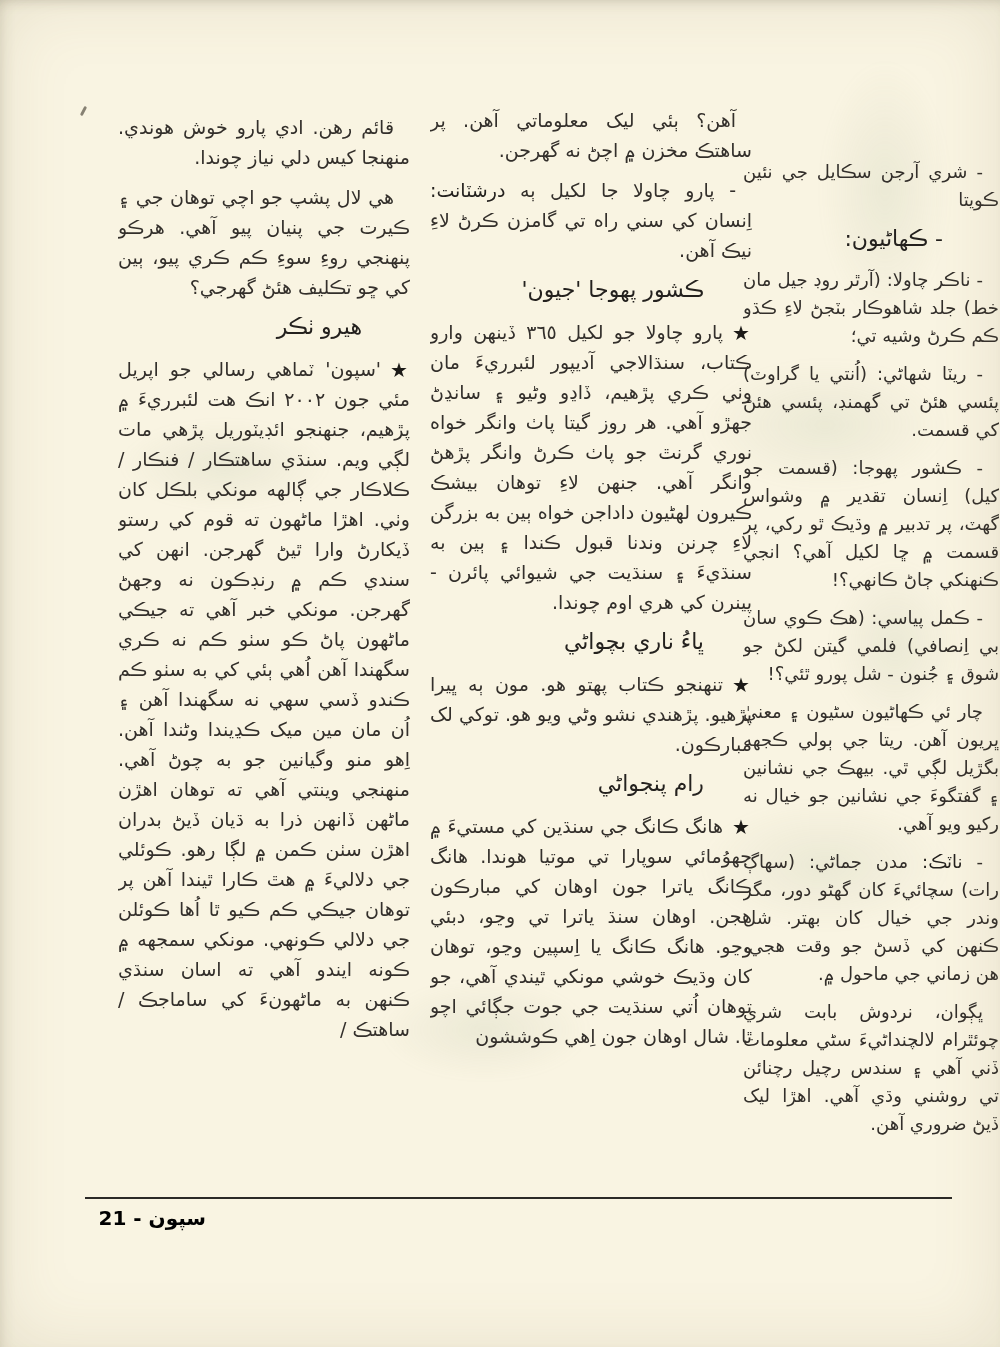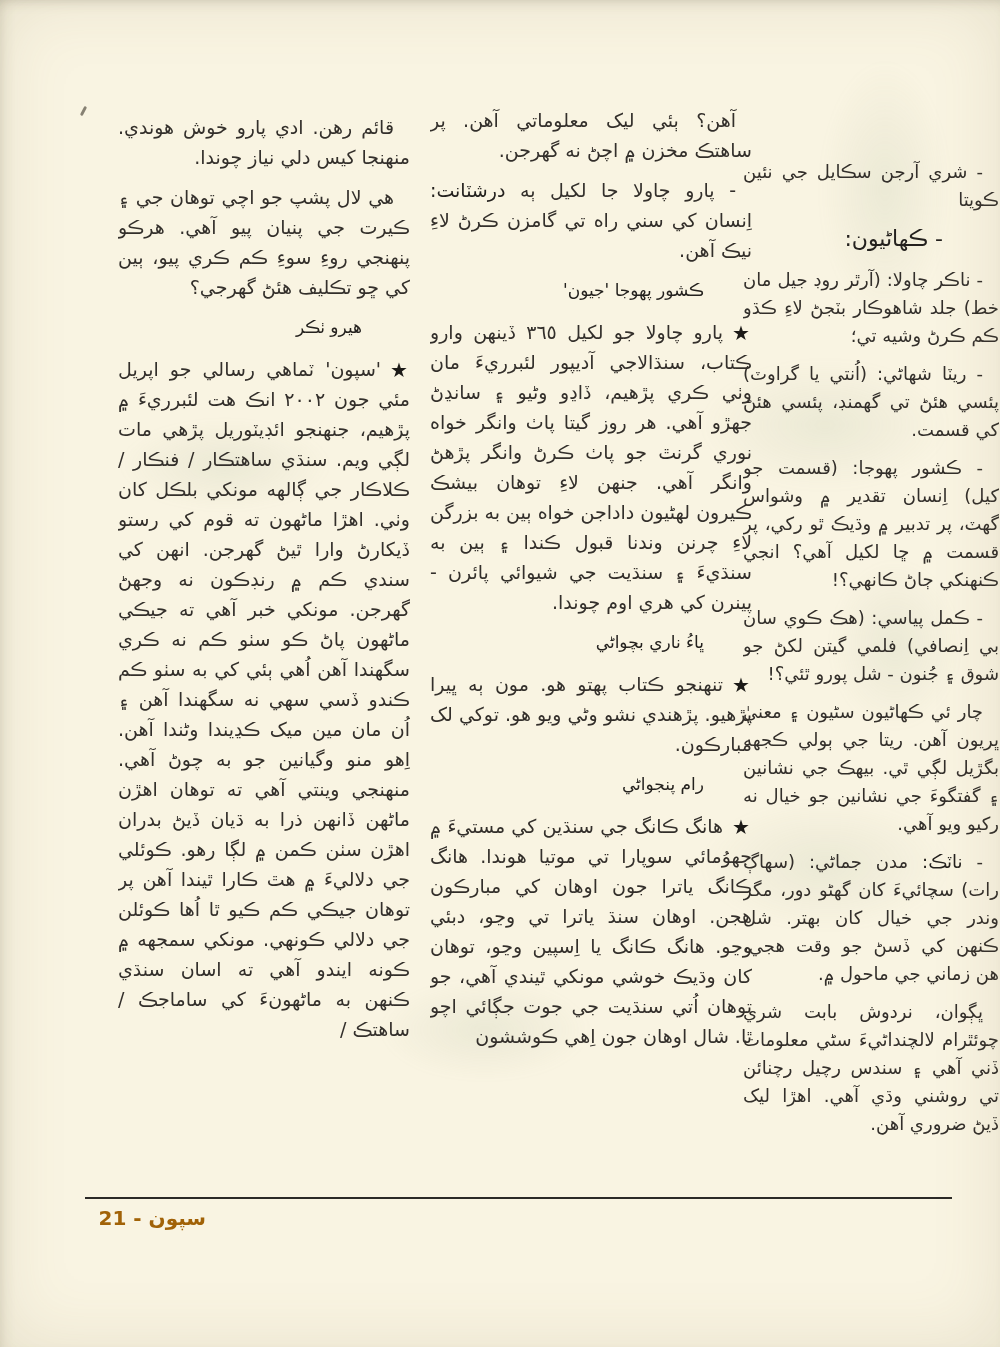--- a/index.html
+++ b/index.html
@@ -21,37 +21,37 @@
   .col{
     position:absolute;z-index:2;direction:rtl;overflow:hidden;
     text-align:justify;
     margin-left:43px;
   }
   .col-left  {left:75px; top:112px;width:292px;height:1070px;font-size:19px;line-height:30px;}
   .col-mid   {left:387px;top:105px;width:322px;height:1090px;font-size:19px;line-height:30px;}
   .col-right {left:700px;top:158px;width:256px;height:1022px;font-size:18px;line-height:28px;}
   .para{margin:0 0 10px;text-indent:16px;}
   .heading{
-    font-size:17px;font-weight:bold;color:#201d1a;
+    font-size:22px;font-weight:bold;color:#201d1a;
     margin:10px 48px 12px 0;text-align:right;text-indent:0;line-height:30px;
   }
   .col-right .heading{margin-right:56px;font-size:22px;}
   .b{font-weight:normal;color:#24211e;}
   .star{
     display:inline-block;font-size:20px;color:#1c1a17;
     margin-left:9px;text-indent:0;transform:translateY(1px);
   }
   .starred{text-indent:2px;}
   .footer-rule{
     position:absolute;left:85px;top:1197px;width:867px;height:2px;
     background:#2c2a27;z-index:3;
   }
   .footer-label{
     position:absolute;left:96px;top:1206px;width:110px;z-index:3;
-    direction:rtl;text-align:right;font-size:20px;font-weight:bold;color:#a16207;
+    direction:rtl;text-align:right;font-size:20px;font-weight:bold;color:#000000;
   }
   .speck{
     position:absolute;left:82px;top:106px;width:3px;height:10px;z-index:2;
     background:#6a6458;transform:rotate(28deg);border-radius:2px;opacity:.8;
   }
 </style>
 </head>
 <body>
 
 <div class="bleed" style="left:820px;top:60px;width:130px;height:260px;"></div>

